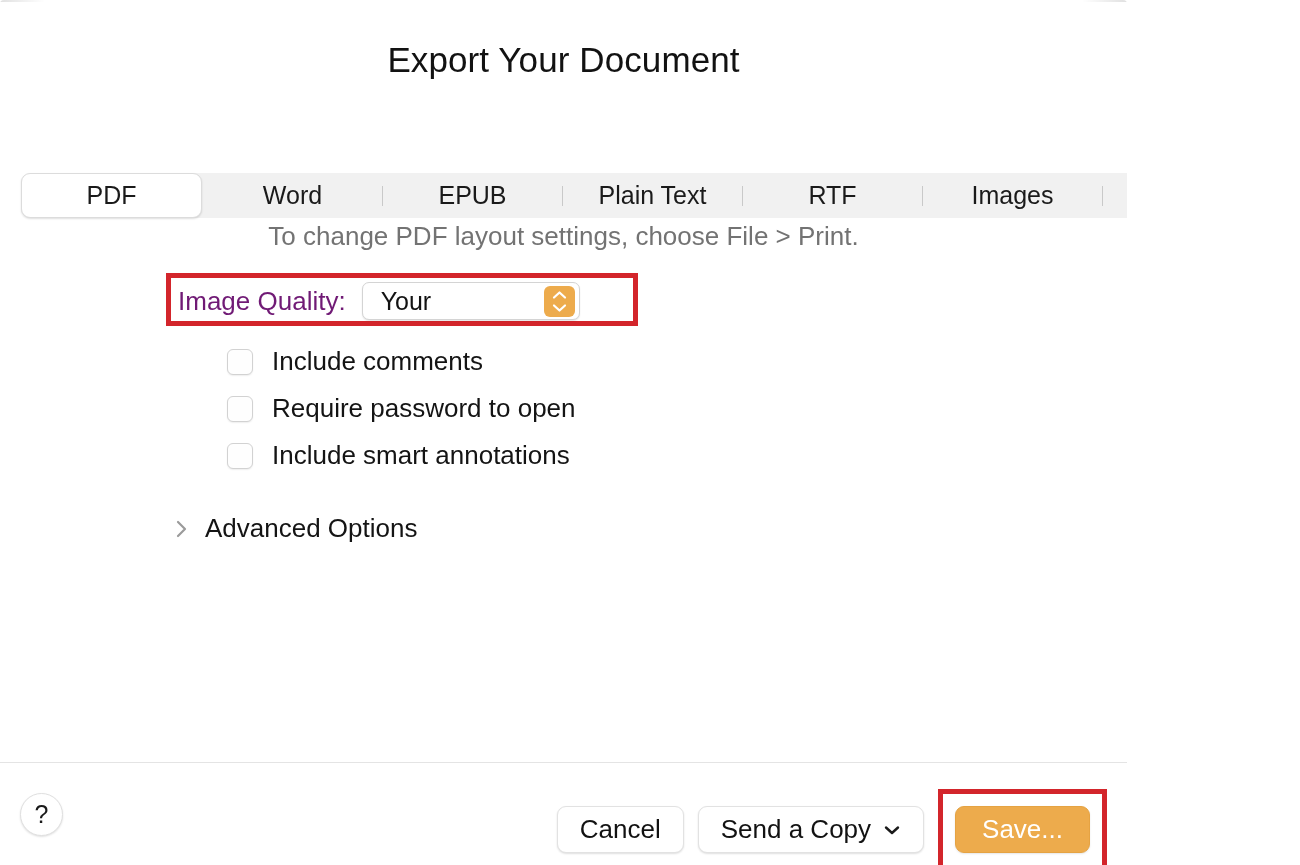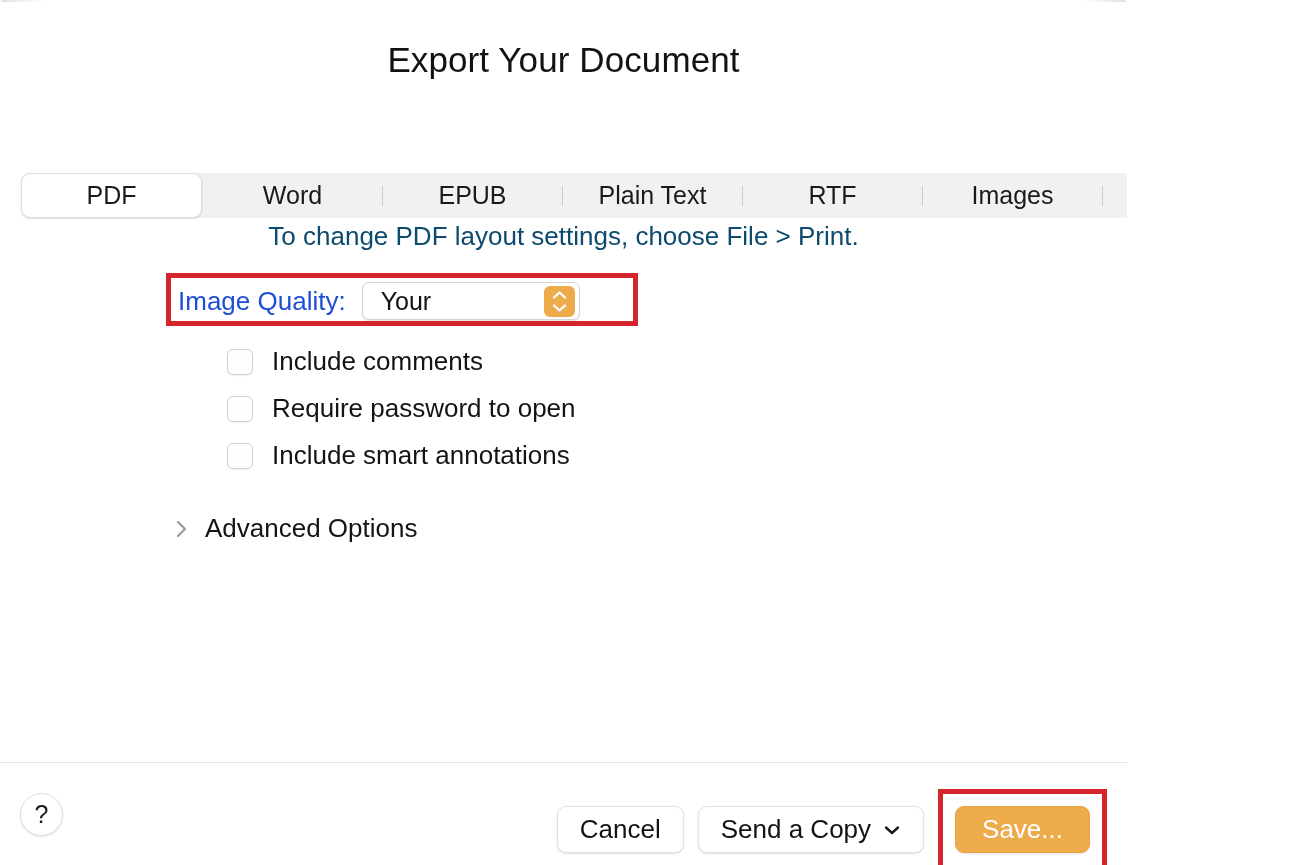--- a/index.html
+++ b/index.html
@@ -88,21 +88,21 @@
   .tab-sep.hidden { background: transparent; }
 
   
   .hint {
     position: absolute;
     top: 221px;
     left: 0;
     width: 100%;
     text-align: center;
     font-size: 26px;
-    color: #0c4a6e;
+    color: #737373;
   }
 
   
   .quality-highlight {
     position: absolute;
     left: 166px;
     top: 273px;
     width: 472px;
     height: 53px;
     border: 5px solid #d3252b;
@@ -111,21 +111,21 @@
   }
   .quality-row {
     position: absolute;
     left: 178px;
     top: 282px;
     display: flex;
     align-items: center;
   }
   .quality-label {
     font-size: 26px;
-    color: #1d4ed8;
+    color: #701a75;
     margin-right: 16px;
     white-space: nowrap;
   }
   .select {
     position: relative;
     width: 218px;
     height: 38px;
     background: #ffffff;
     border: 1px solid #d4d4d4;
     border-radius: 7px;

